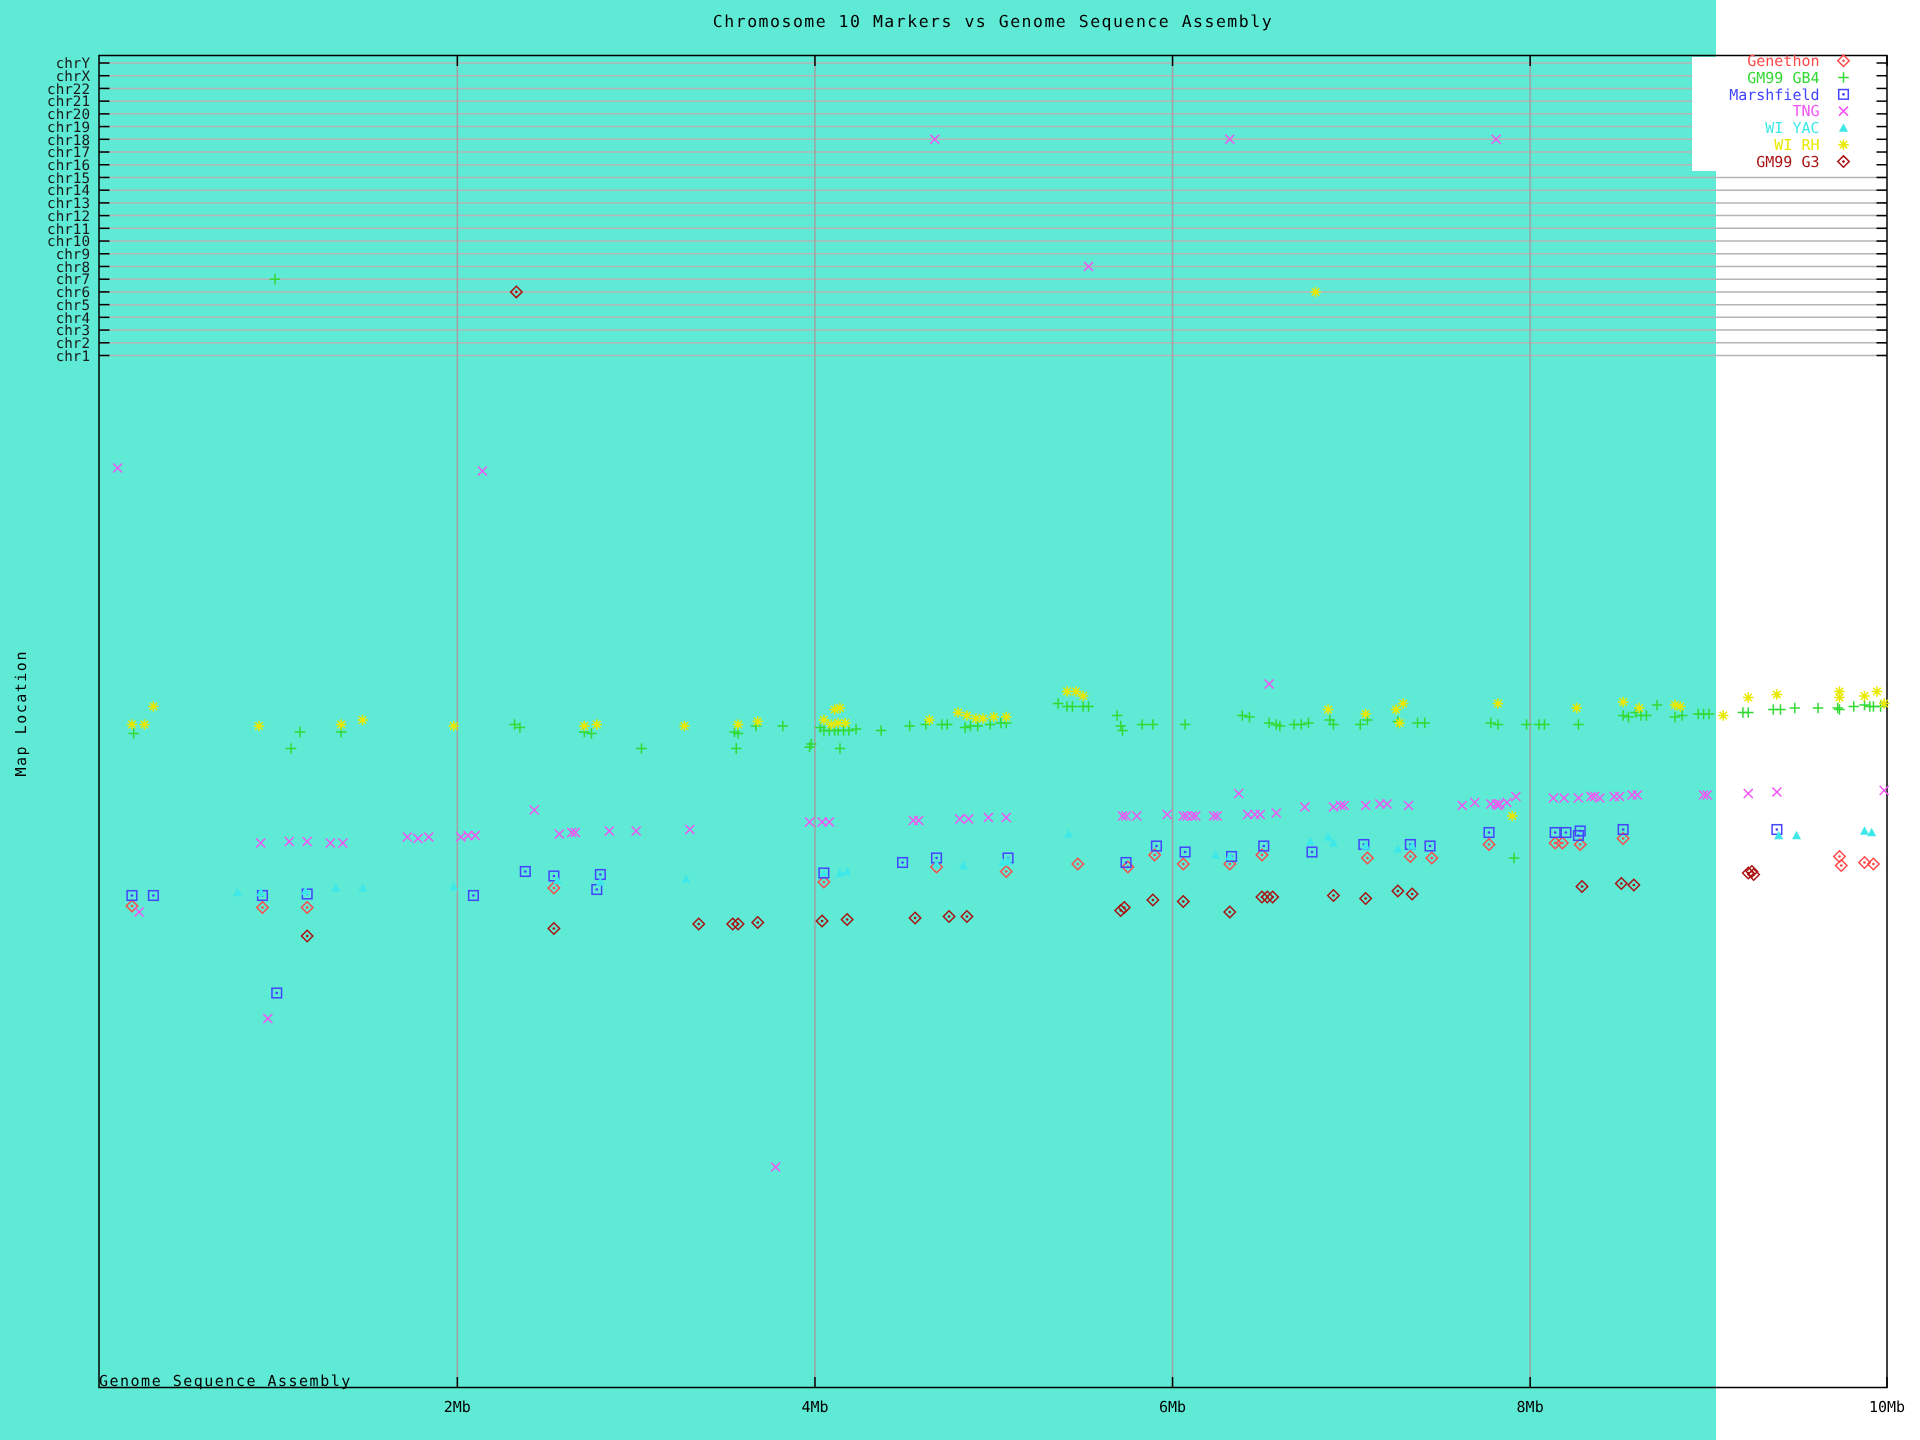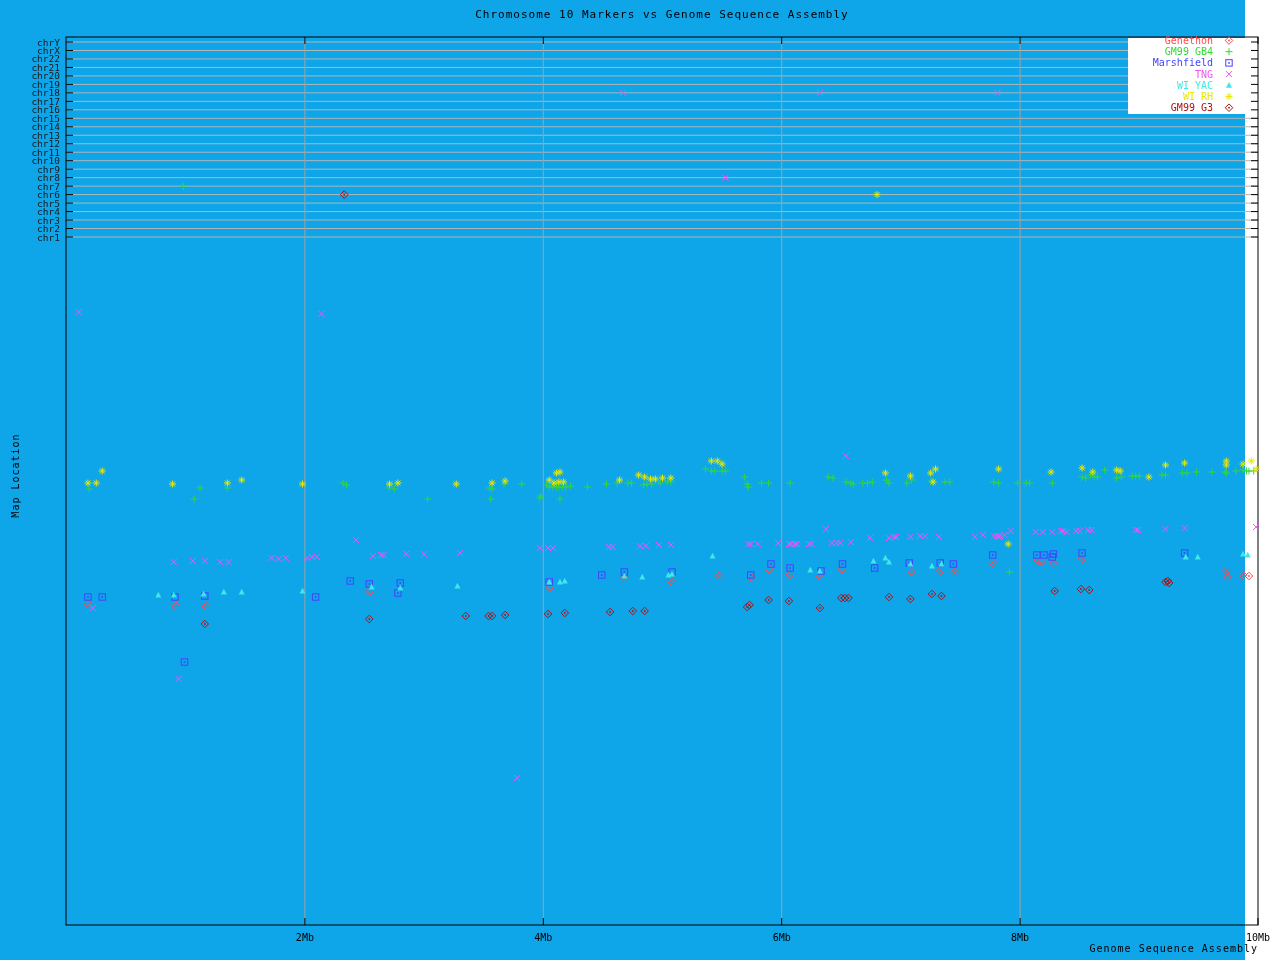--- a/index.html
+++ b/index.html
@@ -1,20 +1,20 @@
 <!DOCTYPE html>
 <html><head>
 <meta charset="utf-8">
 <style>
   html,body{margin:0;padding:0;background:#ffffff;width:1280px;height:960px;overflow:hidden;}
   body{font-family:"DejaVu Sans Mono","Liberation Mono",monospace;color:#000;}
-  .fig{position:relative;width:1245px;height:960px;background:#0ea5e9;}
+  .fig{position:relative;width:1144px;height:960px;background:#5eead4;}
   .chart-title{position:absolute;left:66px;top:8px;width:1192px;text-align:center;
     font-size:11px;letter-spacing:1px;white-space:pre;}
-  .x-title{position:absolute;left:66px;top:943px;width:1192px;text-align:right;
+  .x-title{position:absolute;left:66px;top:916px;width:1192px;text-align:left;
     font-size:10px;letter-spacing:1px;}
   .y-title{position:absolute;left:-55px;top:470px;width:140px;text-align:center;
     font-size:10px;letter-spacing:1px;transform:rotate(-90deg);}
   svg text{font-family:"DejaVu Sans Mono","Liberation Mono",monospace;}
 </style>
 </head>
 <body>
 
 <div class="fig">
   <div class="chart-title">Chromosome 10 Markers vs Genome Sequence Assembly</div>

